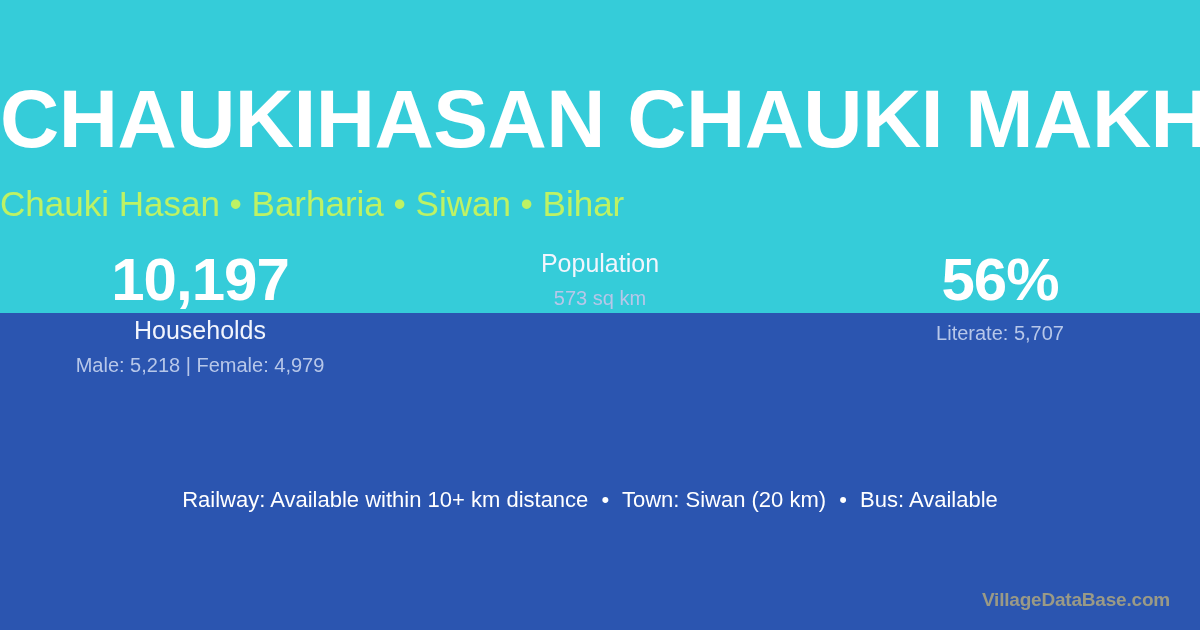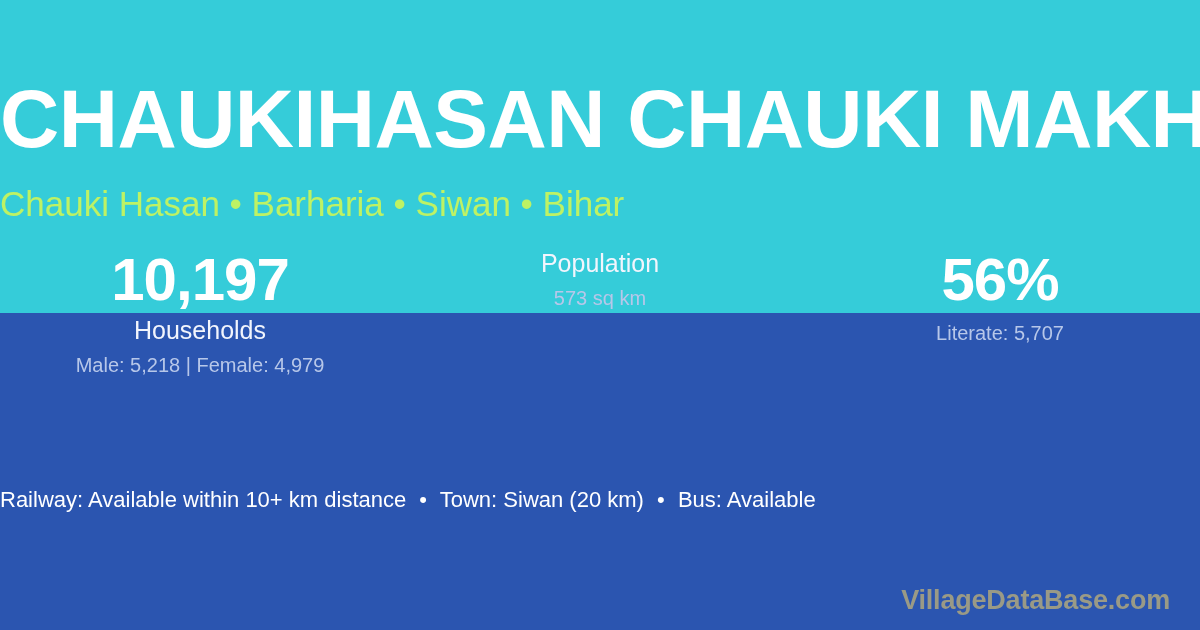--- a/index.html
+++ b/index.html
@@ -106,37 +106,38 @@
     margin-top: 9px;
     white-space: nowrap;
   }
 
   
   .info-line {
     position: absolute;
     left: 0;
     top: 486px;
     width: 1180px;
+    text-align: center;
     color: #ffffff;
     font-size: 22px;
     line-height: 28px;
     font-weight: 400;
     white-space: nowrap;
   }
   .info-line .sep {
     padding: 0 7px;
   }
 
   
   .brand {
     position: absolute;
     right: 30px;
     bottom: 16px;
     color: #9a9a86;
-    font-size: 27px;
+    font-size: 19px;
     line-height: 28px;
     font-weight: 700;
     letter-spacing: -0.2px;
     white-space: nowrap;
   }
 </style>
 </head>
 <body>
 
 <div class="card">

